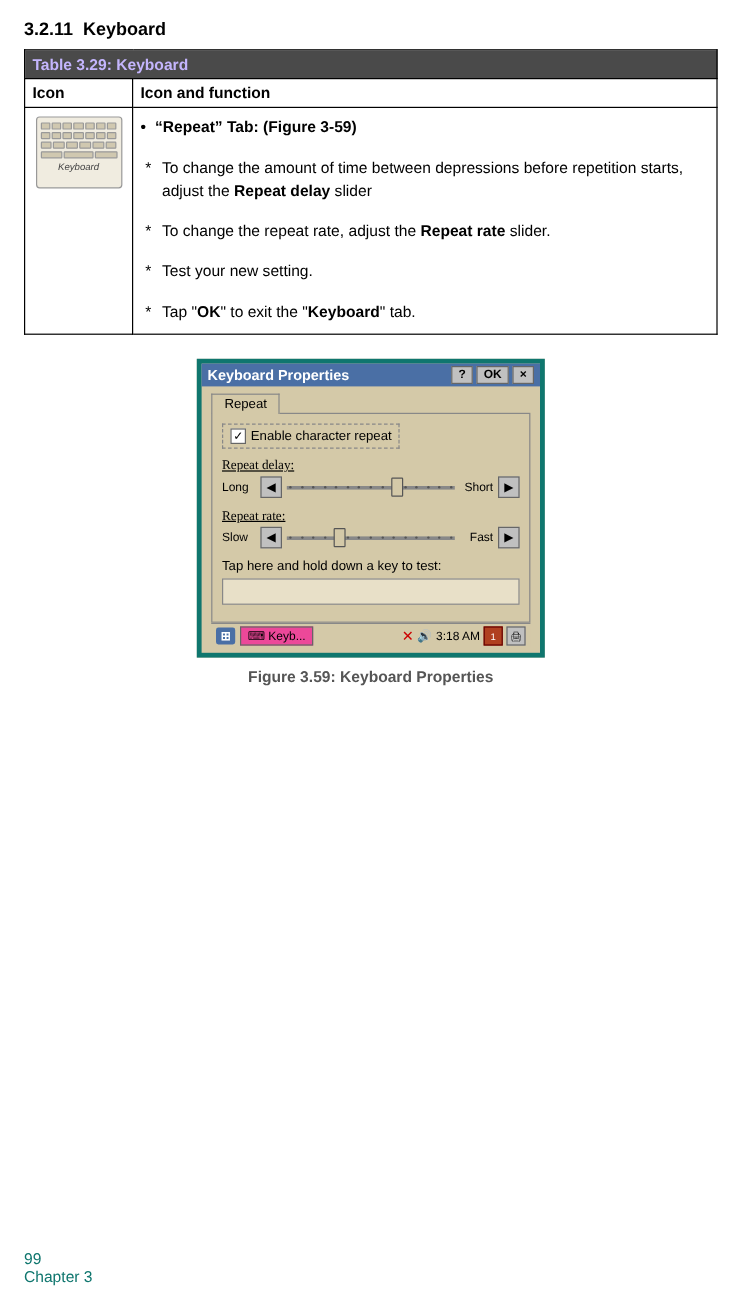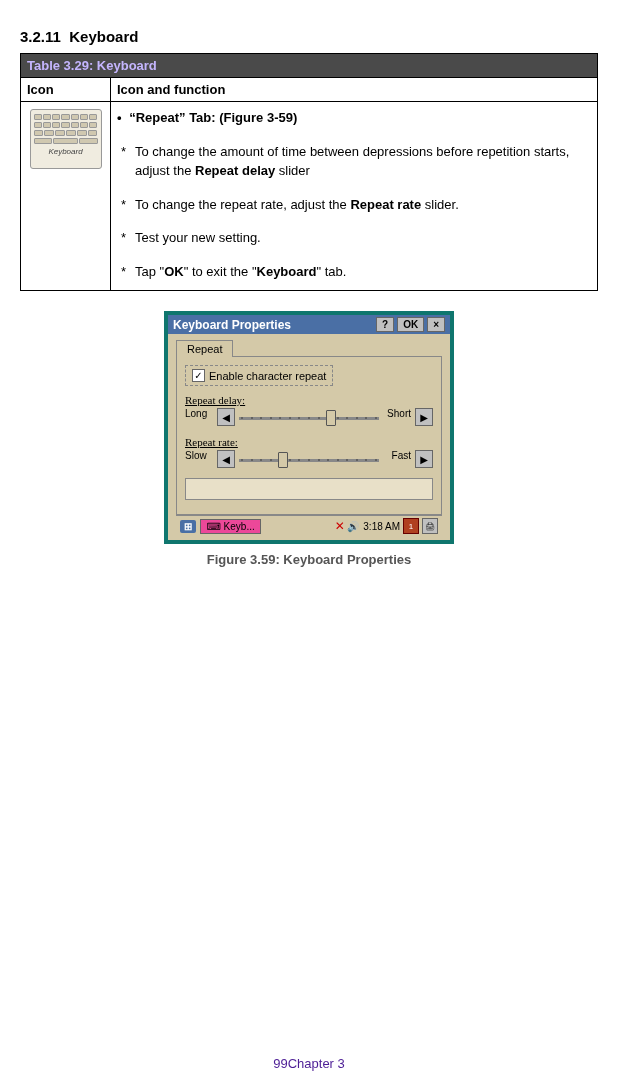--- a/index.html
+++ b/index.html
@@ -7,21 +7,21 @@
       width: 618px;
       min-height: 1081px;
       font-family: Arial, Helvetica, sans-serif;
       font-size: 13px;
       background: #fff;
       color: #000;
       position: relative;
     }
 
     .page-content {
-      padding: 28px 20px 40px 20px;
+      padding: 16px 20px 40px 20px;
     }
 
     .section-title {
       font-size: 15px;
       font-weight: bold;
       margin-bottom: 8px;
     }
 
     
     .main-table {
@@ -212,21 +212,21 @@
     .slider-label {
       font-size: 11px;
       margin-bottom: 2px;
     }
     .slider-label span {
       text-decoration: underline;
       font-family: Liberation Serif, serif;
     }
     .slider-row {
       display: flex;
-      align-items: flex-start;
+      align-items: center;
       gap: 4px;
     }
     .slider-end-label {
       font-size: 10px;
       min-width: 28px;
     }
     .slider-end-label.right {
       text-align: right;
     }
     .slider-btn {
@@ -362,21 +362,22 @@
     
     .page-footer {
       position: absolute;
       bottom: 10px;
       left: 0;
       width: 100%;
       display: flex;
       justify-content: center;
       padding: 0 20px;
       font-size: 13px;
-      color: #4c1d95;
+      color: #0f766e;
+      flex-direction: column;
     }
   </style>
 </head>
 <body>
 
 <div class="page-content">
 
   <div class="section-title">
     <span>3.2.11</span>&nbsp;&nbsp;<span>Keyboard</span>
   </div>
@@ -544,20 +545,21 @@
                   </div>
                 </div>
                 <div class="slider-thumb" style="left: 28%;"></div>
               </div>
               <span class="slider-end-label right">Fast</span>
               <button class="slider-btn">▶</button>
             </div>
           </div>
 
           
+          <div class="test-label">Tap here and hold down a key to test:</div>
           <div class="test-input"></div>
 
         </div>
 
         <div class="taskbar">
           <div class="taskbar-start">⊞</div>
           <div class="taskbar-item">
             <span>⌨</span>
             <span>Keyb...</span>
           </div>

